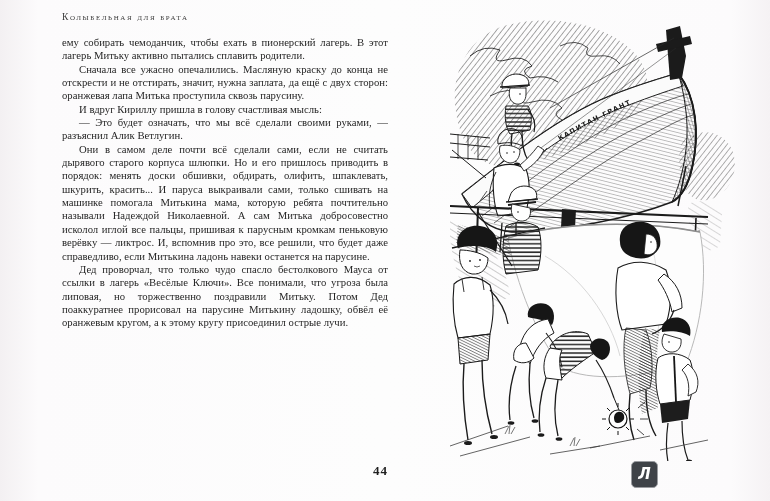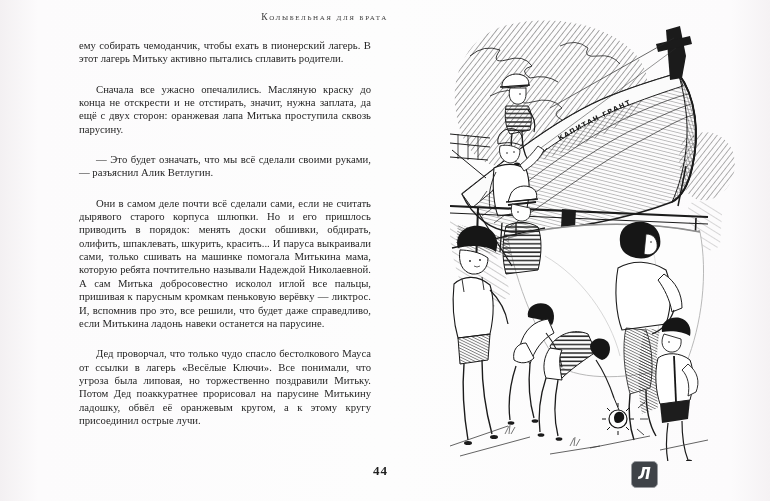--- a/index.html
+++ b/index.html
@@ -4,25 +4,25 @@
 <style>
   html,body{margin:0;padding:0;}
   body{
     width:770px;height:501px;overflow:hidden;position:relative;
     background:linear-gradient(90deg,#f3f0f2 0,#fcfbfc 5%,#fdfdfd 50%,#fcfbfc 95%,#f5f2f4 100%);
     font-family:"Liberation Serif","DejaVu Serif",serif;
     color:#262626;
   }
   .page-left{position:absolute;left:62px;top:12px;width:326px;}
   .running-head{
-    text-align:right;font-variant:small-caps;font-size:9.5px;letter-spacing:1.6px;
+    text-align:left;font-variant:small-caps;font-size:9.5px;letter-spacing:1.6px;
     color:#3a3a3a;margin-bottom:14px;
   }
   .body-text{font-size:10.7px;line-height:13.35px;text-align:justify;}
-  .body-text p{margin:17px;text-indent:17px;}
+  .body-text p{margin:0;text-indent:17px;}
   .body-text p.cont{text-indent:0;}
   .page-number{
     position:absolute;left:62px;top:463px;width:326px;text-align:right;
     font-weight:bold;font-size:13px;color:#1f1f1f;letter-spacing:1px;
   }
   .illustration{position:absolute;left:450px;top:16px;width:300px;height:445px;}
   .logo-badge{
     position:absolute;left:631px;top:461px;width:27px;height:27px;
     background:#3f4348;border:1px solid #9a9ca0;border-radius:5px;box-sizing:border-box;
     display:flex;align-items:center;justify-content:center;
@@ -35,20 +35,21 @@
 </head>
 <body>
 
 <div>
 
   <div class="page-left">
     <div class="running-head">Колыбельная для брата</div>
     <div class="body-text">
       <p class="cont">ему собирать чемоданчик, чтобы ехать в пионерский лагерь. В этот лагерь Митьку активно пытались сплавить родители.</p>
       <p>Сначала все ужасно опечалились. Масляную краску до конца не отскрести и не отстирать, значит, нужна заплата, да ещё с двух сторон: оранжевая лапа Митька проступила сквозь парусину.</p>
+      <p>И вдруг Кириллу пришла в голову счастливая мысль:</p>
       <p>— Это будет означать, что мы всё сделали своими руками, — разъяснил Алик Ветлугин.</p>
       <p>Они в самом деле почти всё сделали сами, если не считать дырявого старого корпуса шлюпки. Но и его пришлось приводить в порядок: менять доски обшивки, обдирать, олифить, шпаклевать, шкурить, красить... И паруса выкраивали сами, только сшивать на машинке помогала Митькина мама, которую ребята почтительно называли Надеждой Николаевной. А сам Митька добросовестно исколол иглой все пальцы, пришивая к парусным кромкам пеньковую верёвку — ликтрос. И, вспомнив про это, все решили, что будет даже справедливо, если Митькина ладонь навеки останется на парусине.</p>
       <p>Дед проворчал, что только чудо спасло бестолкового Мауса от ссылки в лагерь «Весёлые Ключи». Все понимали, что угроза была липовая, но торжественно поздравили Митьку. Потом Дед поаккуратнее прорисовал на парусине Митькину ладошку, обвёл её оранжевым кругом, а к этому кругу присоединил острые лучи.</p>
     </div>
   </div>
   <div class="page-number">44</div>
 
   <svg class="illustration" viewBox="0 0 300 445" xmlns="http://www.w3.org/2000/svg">
     <defs>
       <pattern id="fol" patternUnits="userSpaceOnUse" width="4.5" height="4.5" patternTransform="rotate(38)">

